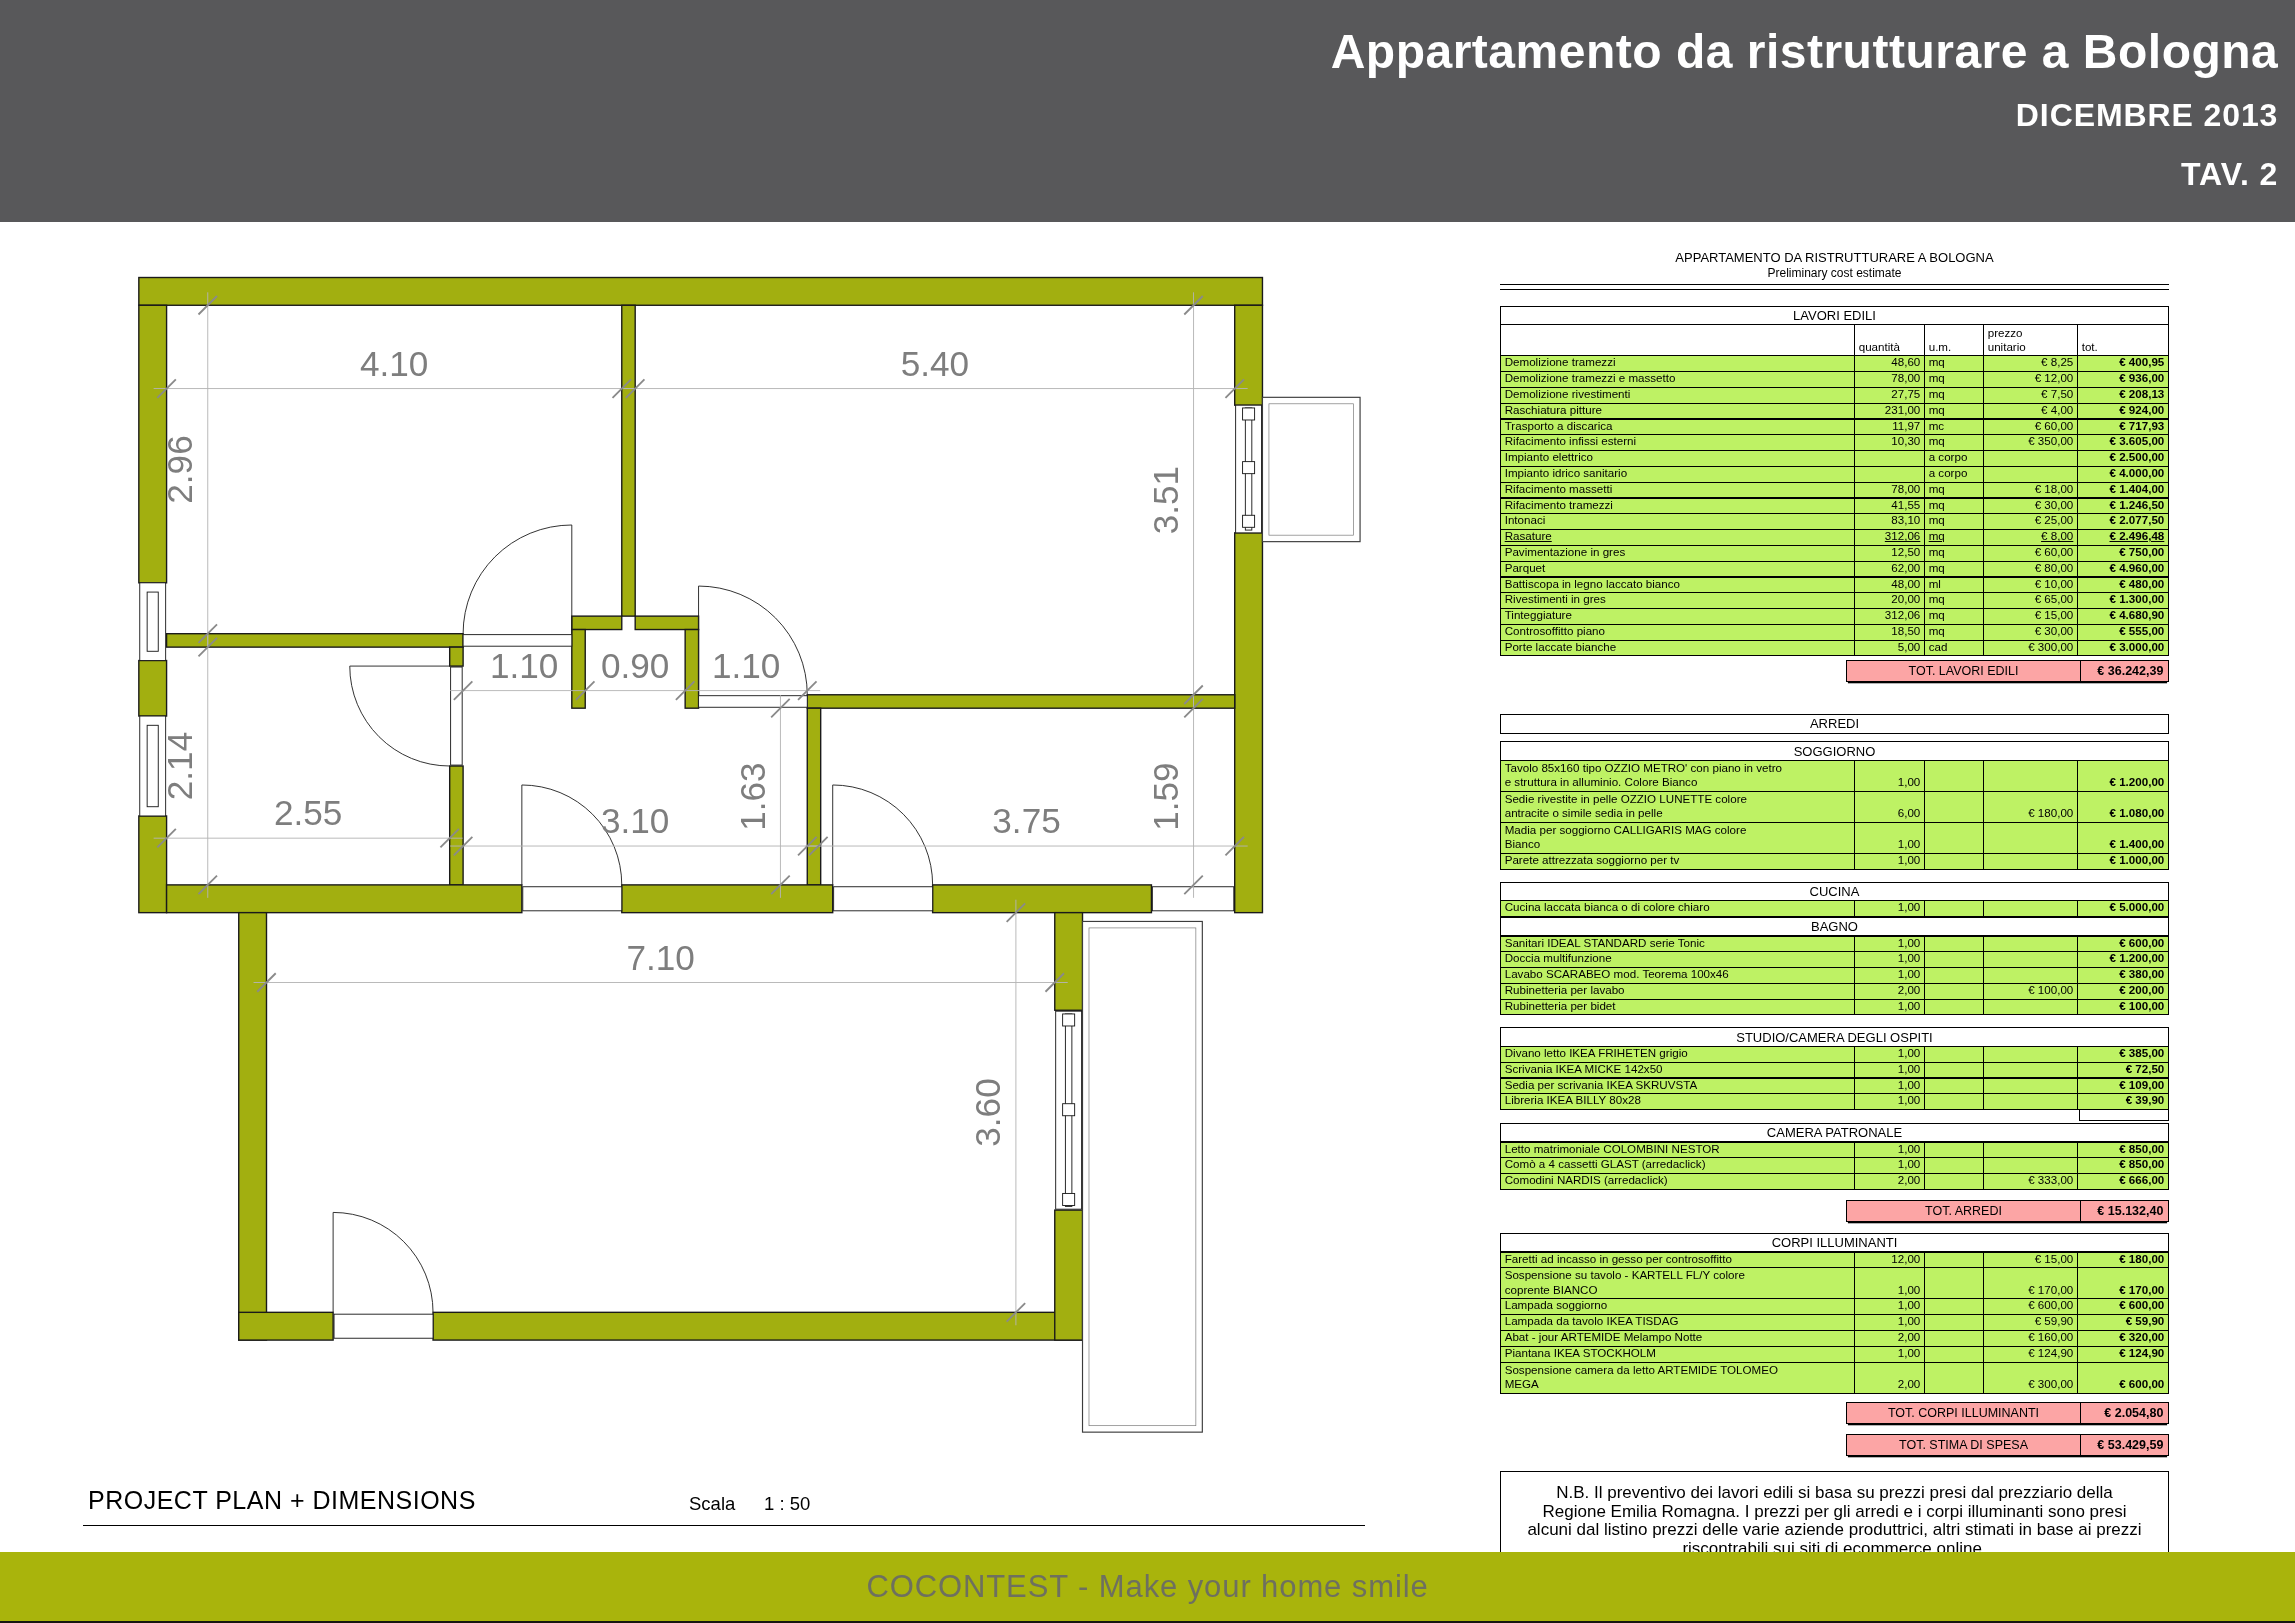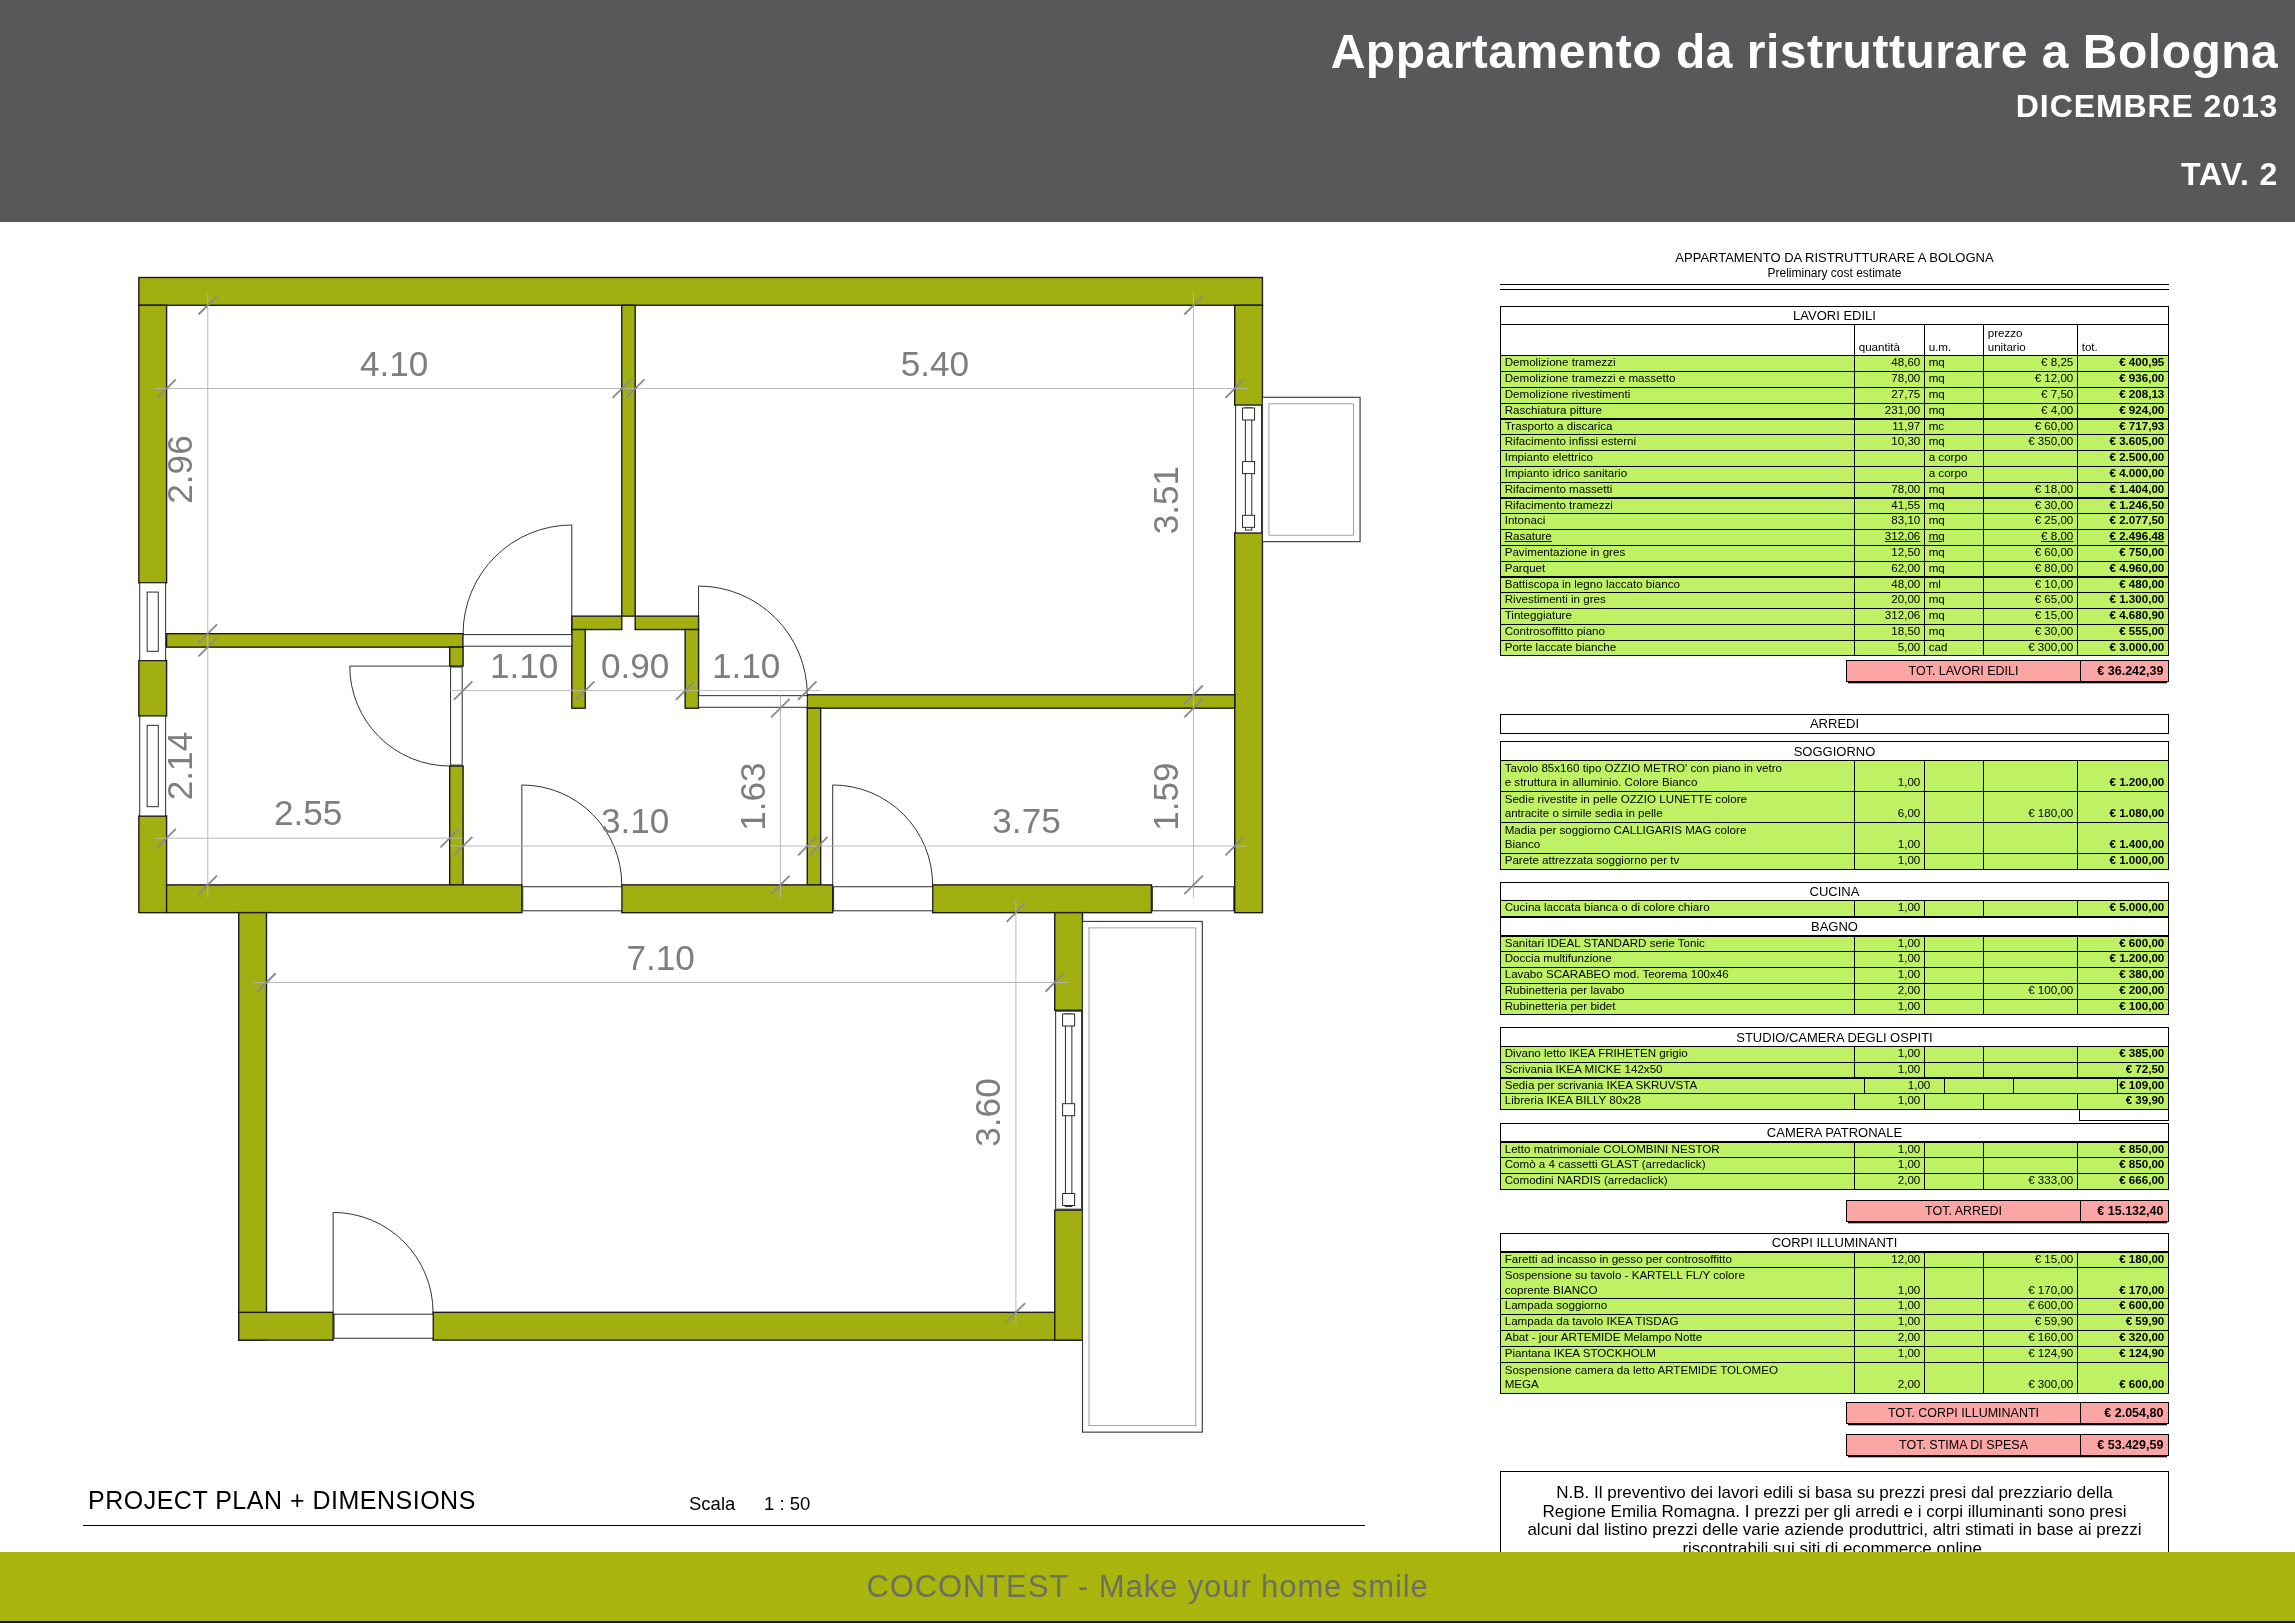--- a/index.html
+++ b/index.html
@@ -3,21 +3,21 @@
 <meta charset="utf-8">
 <style>
   html,body{margin:0;padding:0;background:#fff;}
   body{width:2295px;height:1623px;position:relative;overflow:hidden;
        font-family:"Liberation Sans","DejaVu Sans",sans-serif;color:#000;}
   #sheet{position:absolute;inset:0;background:#fff;}
 
   
   #titlebar{position:absolute;left:0;top:0;width:2295px;height:222px;background:var(--hdr,#58585a);}
   #titlebar .t1{position:absolute;right:16.7px;top:24px;font-size:48px;font-weight:bold;color:#fff;letter-spacing:0.5px;white-space:nowrap;}
-  #titlebar .t2{position:absolute;right:16.7px;top:88px;font-size:32px;font-weight:bold;color:#fff;letter-spacing:0.9px;}
+  #titlebar .t2{position:absolute;right:16.7px;top:97px;font-size:32px;font-weight:bold;color:#fff;letter-spacing:0.9px;}
   #titlebar .t3{position:absolute;right:16.7px;top:156px;font-size:32px;font-weight:bold;color:#fff;letter-spacing:0.9px;}
 
   
   #plan{position:absolute;left:0;top:222px;}
   #plan .wall{fill:var(--wall,#a2af10);stroke:#1a1a1a;stroke-width:3px;}
   #plan .thr{fill:#fff;stroke:#1a1a1a;stroke-width:2px;}
   #plan .sill{fill:#fff;stroke:#1a1a1a;stroke-width:2px;}
   #plan .sq{fill:#fff;stroke:#1a1a1a;stroke-width:2px;}
   #plan .door{fill:none;stroke:#222;stroke-width:2px;}
   #plan .balc{fill:#fff;stroke:#3c3c3c;stroke-width:2.5px;}
@@ -455,21 +455,21 @@
           <div class="c num"></div>
           <div class="c num tot">€ 385,00</div>
         </div>
         <div class="row" style="margin-top: -0.9px;">
           <div class="c">Scrivania IKEA MICKE 142x50</div>
           <div class="c num">1,00</div>
           <div class="c"></div>
           <div class="c num"></div>
           <div class="c num tot">€ 72,50</div>
         </div>
-        <div class="row" style="margin-top: -0.9px; gap: 10px;">
+        <div class="row" style="margin-top: -0.9px;">
           <div class="c">Sedia per scrivania IKEA SKRUVSTA</div>
           <div class="c num">1,00</div>
           <div class="c"></div>
           <div class="c num"></div>
           <div class="c num tot">€ 109,00</div>
         </div>
         <div class="row" style="margin-top: -0.9px;">
           <div class="c">Libreria IKEA BILLY 80x28</div>
           <div class="c num">1,00</div>
           <div class="c"></div>

